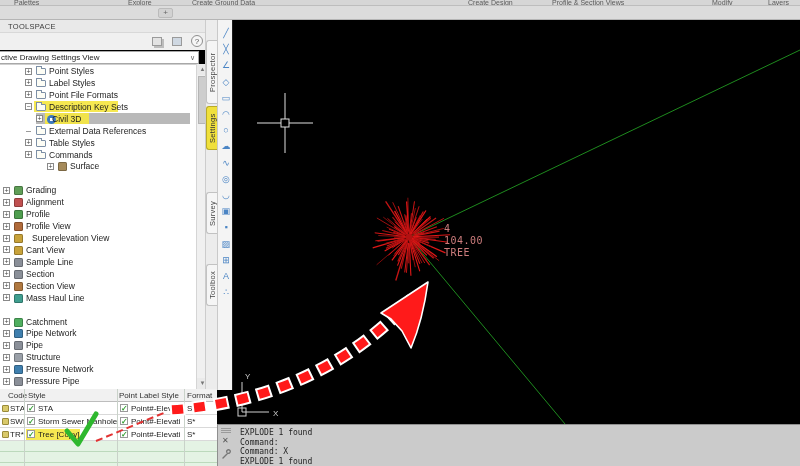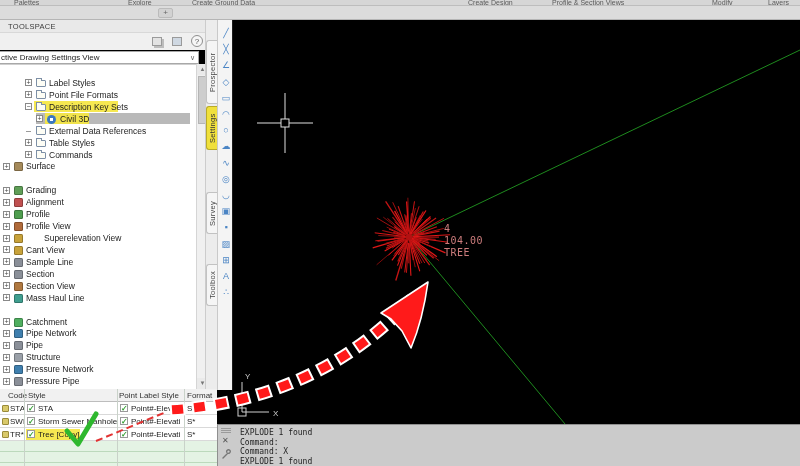--- a/index.html
+++ b/index.html
@@ -106,20 +106,25 @@
   <div id="toolspace-toolbar" class="abs">
     <span id="icon-panorama" class="ts-icon"></span>
     <span id="icon-preview" class="ts-icon"></span>
     <span id="icon-help" class="abs">?</span>
   </div>
   <div id="view-selector" class="abs">
     <span>ctive Drawing Settings View</span>
     <span id="view-selector-chevron">∨</span>
   </div>
   <div id="tree" class="abs">
+      <div class="tree-row" style="top: 0px;">
+        <span class="exp-box" style="left: 25px;">+</span>
+        <span class="folder" style="left: 36px;"></span>
+        <span class="tree-label" style="left: 49px;">Point Styles</span>
+      </div>
       <div class="tree-row" style="top: 11.93px;">
         <span class="exp-box" style="left: 25px;">+</span>
         <span class="folder" style="left: 36px;"></span>
         <span class="tree-label" style="left: 49px;">Label Styles</span>
       </div>
       <div class="tree-row" style="top: 23.86px; padding-left: 24px;">
         <span class="exp-box" style="left: 25px;">+</span>
         <span class="folder" style="left: 36px;"></span>
         <span class="tree-label" style="left: 49px;">Point File Formats</span>
       </div>
@@ -127,38 +132,38 @@
         <span class="hl-yellow" style="left: 34px; width: 84px;"></span>
         <span class="exp-box" style="left: 25px;">−</span>
         <span class="folder" style="left: 36px;"></span>
         <span class="tree-label" style="left: 49px;">Description Key Sets</span>
       </div>
       <div class="tree-row" style="top: 47.72px;">
         <span class="sel-bar" style="left: 36px; width: 154px;"></span>
         <span class="hl-yellow" style="left: 45px; width: 44px;"></span>
         <span class="exp-box" style="left: 36px;">+</span>
         <span class="gear" style="left: 47px;"></span>
-        <span class="tree-label" style="left: 60px;">Civil 3D</span>
+        <span class="tree-label" style="left: 52px;">Civil 3D</span>
       </div>
       <div class="tree-row" style="top: 59.65px;">
         <span class="exp-dash" style="left: 26px;"></span>
         <span class="folder" style="left: 36px;"></span>
         <span class="tree-label" style="left: 49px;">External Data References</span>
       </div>
       <div class="tree-row" style="top: 71.58px;">
         <span class="exp-box" style="left: 25px;">+</span>
         <span class="folder" style="left: 36px;"></span>
         <span class="tree-label" style="left: 49px;">Table Styles</span>
       </div>
       <div class="tree-row" style="top: 83.51px;">
         <span class="exp-box" style="left: 25px;">+</span>
         <span class="folder" style="left: 36px;"></span>
         <span class="tree-label" style="left: 49px;">Commands</span>
       </div>
-      <div class="tree-row" style="top: 95.44px;">
+      <div class="tree-row" style="top: 95.44px; margin-left: 44px;">
         <span class="exp-box" style="left: 3px;">+</span>
         <span class="feat" style="background: rgb(165, 138, 90); left: 14px;"></span>
         <span class="tree-label" style="left: 26px;">Surface</span>
       </div>
       <div class="tree-row" style="top: 119.3px;">
         <span class="exp-box" style="left: 3px;">+</span>
         <span class="feat" style="background: rgb(95, 158, 87); left: 14px;"></span>
         <span class="tree-label" style="left: 26px;">Grading</span>
       </div>
       <div class="tree-row" style="top: 131.23px;">
@@ -172,21 +177,21 @@
         <span class="tree-label" style="left: 26px;">Profile View</span>
       </div>
       <div class="tree-row" style="top: 143.16px;">
         <span class="exp-box" style="left: 3px;">+</span>
         <span class="feat" style="background: rgb(79, 158, 79); left: 14px;"></span>
         <span class="tree-label" style="left: 26px;">Profile</span>
       </div>
       <div class="tree-row" style="top: 167.02px;">
         <span class="exp-box" style="left: 3px;">+</span>
         <span class="feat" style="background: rgb(200, 162, 58); left: 14px;"></span>
-        <span class="tree-label" style="left: 44px;">Superelevation View</span>
+        <span class="tree-label" style="left: 32px;">Superelevation View</span>
       </div>
       <div class="tree-row" style="top: 178.95px;">
         <span class="exp-box" style="left: 3px;">+</span>
         <span class="feat" style="background: rgb(200, 162, 58); left: 14px;"></span>
         <span class="tree-label" style="left: 26px;">Cant View</span>
       </div>
       <div class="tree-row" style="top: 190.88px;">
         <span class="exp-box" style="left: 3px;">+</span>
         <span class="feat" style="background: rgb(138, 143, 152); left: 14px;"></span>
         <span class="tree-label" style="left: 26px;">Sample Line</span>

